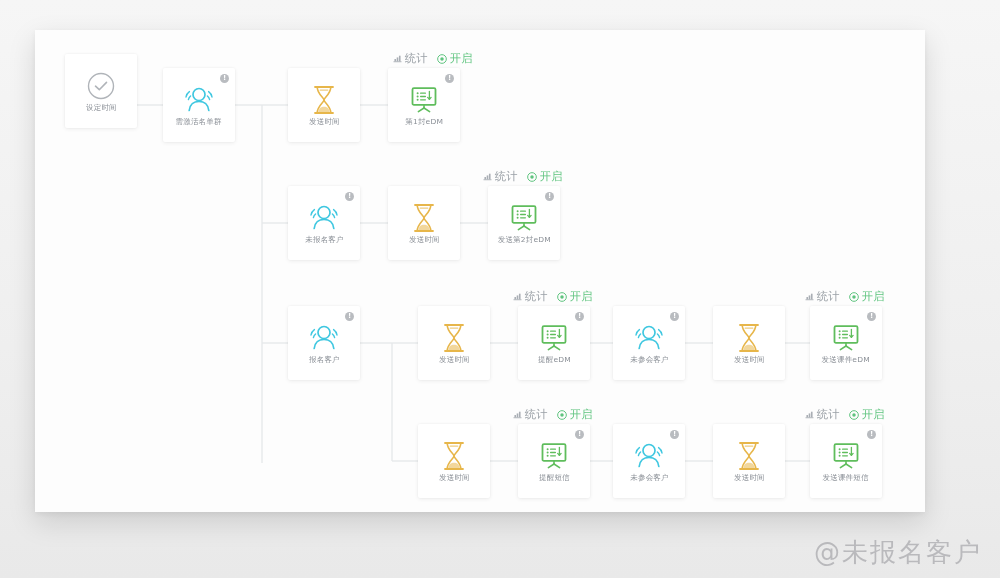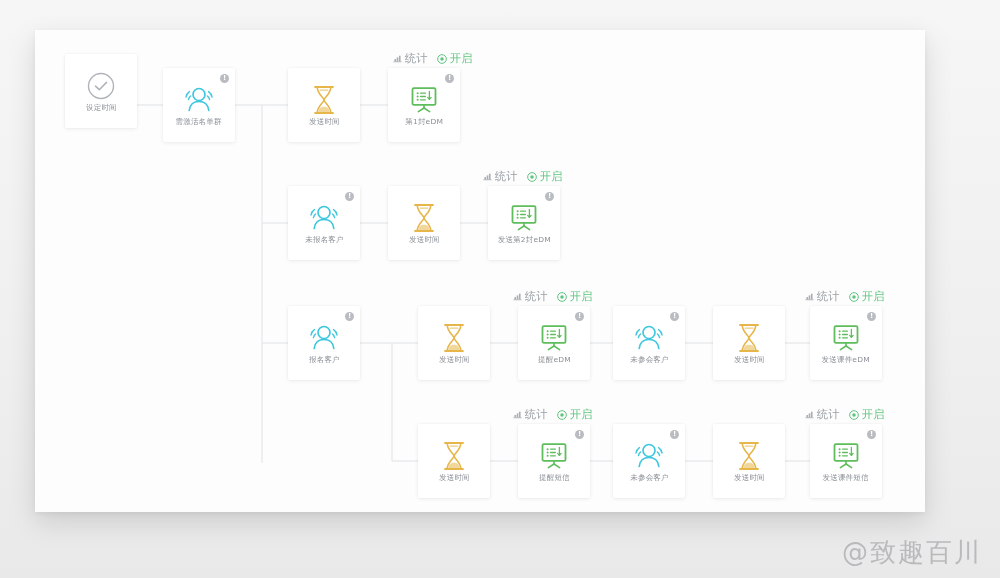--- a/index.html
+++ b/index.html
@@ -497,13 +497,13 @@
           <svg width="10" height="10" viewBox="0 0 12 12">
             <circle cx="6" cy="6" r="5.2" fill="none" stroke="#5fc47f" stroke-width="1.2"></circle>
             <circle cx="6" cy="6" r="2.1" fill="#5fc47f"></circle>
           </svg>
           <span class="t">开启</span>
         </div>
       </div>
     </div>
 </div>
 
-<div id="watermark">@致趣百川</div>
+<div id="watermark">@未报名客户</div>
 
 </body></html>

